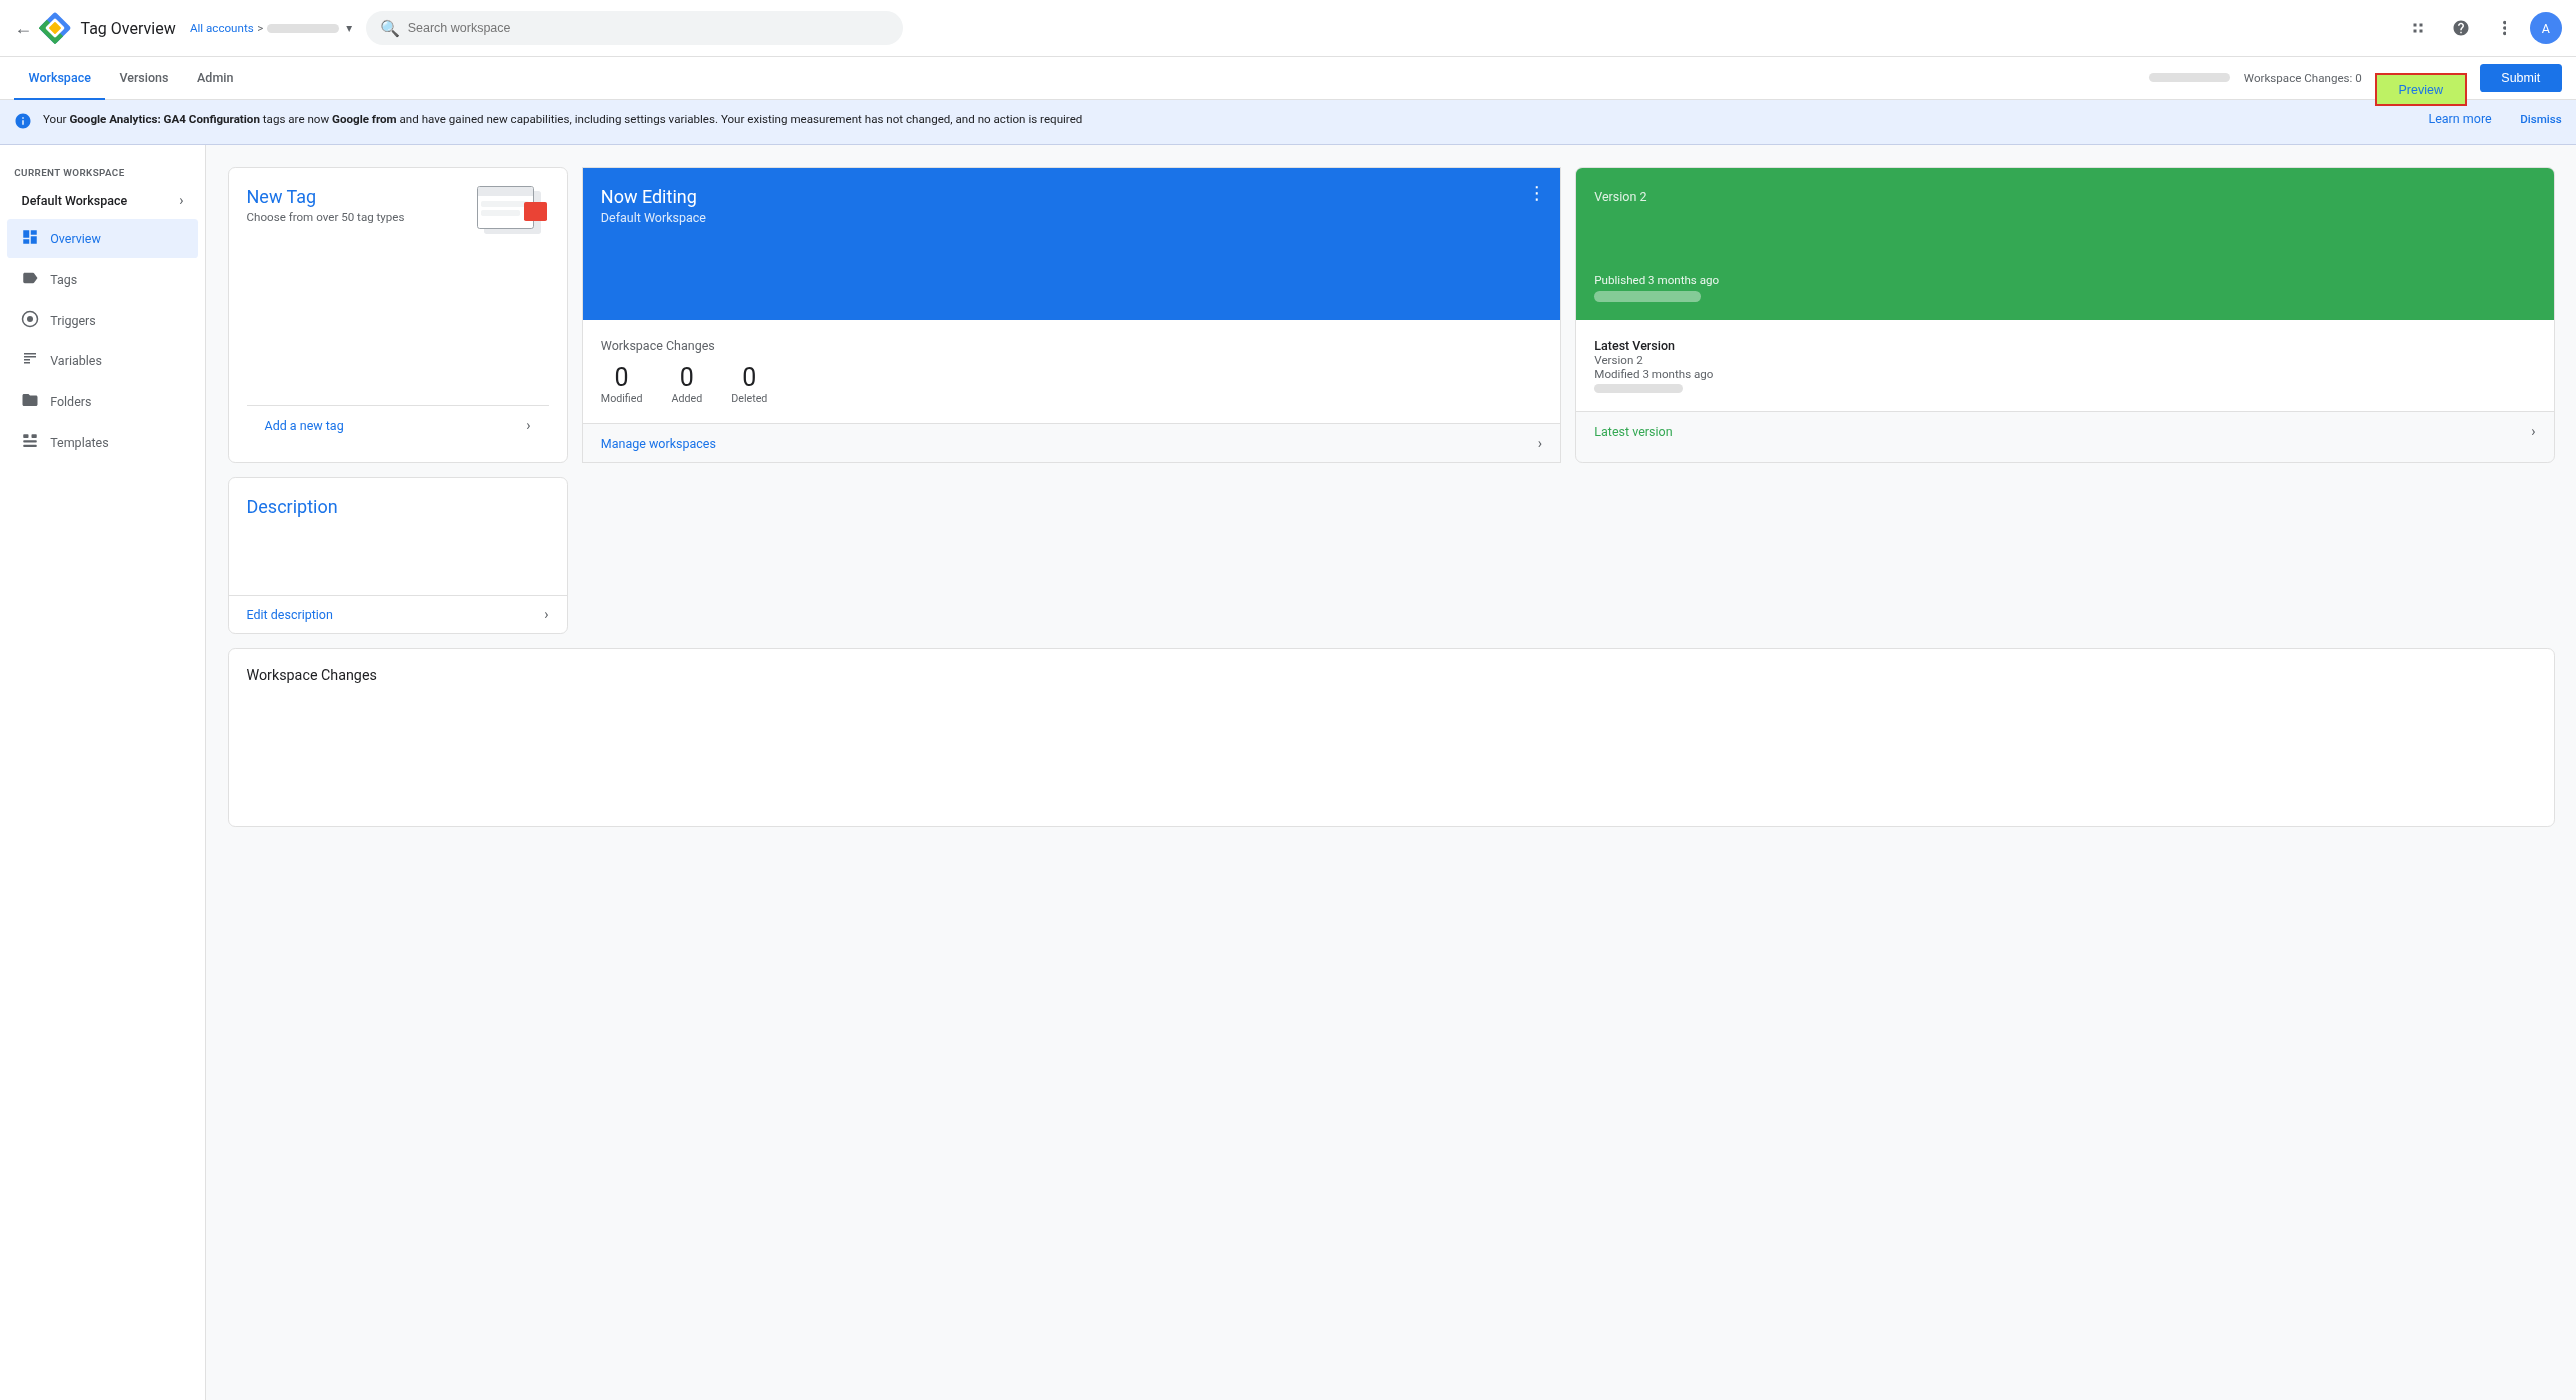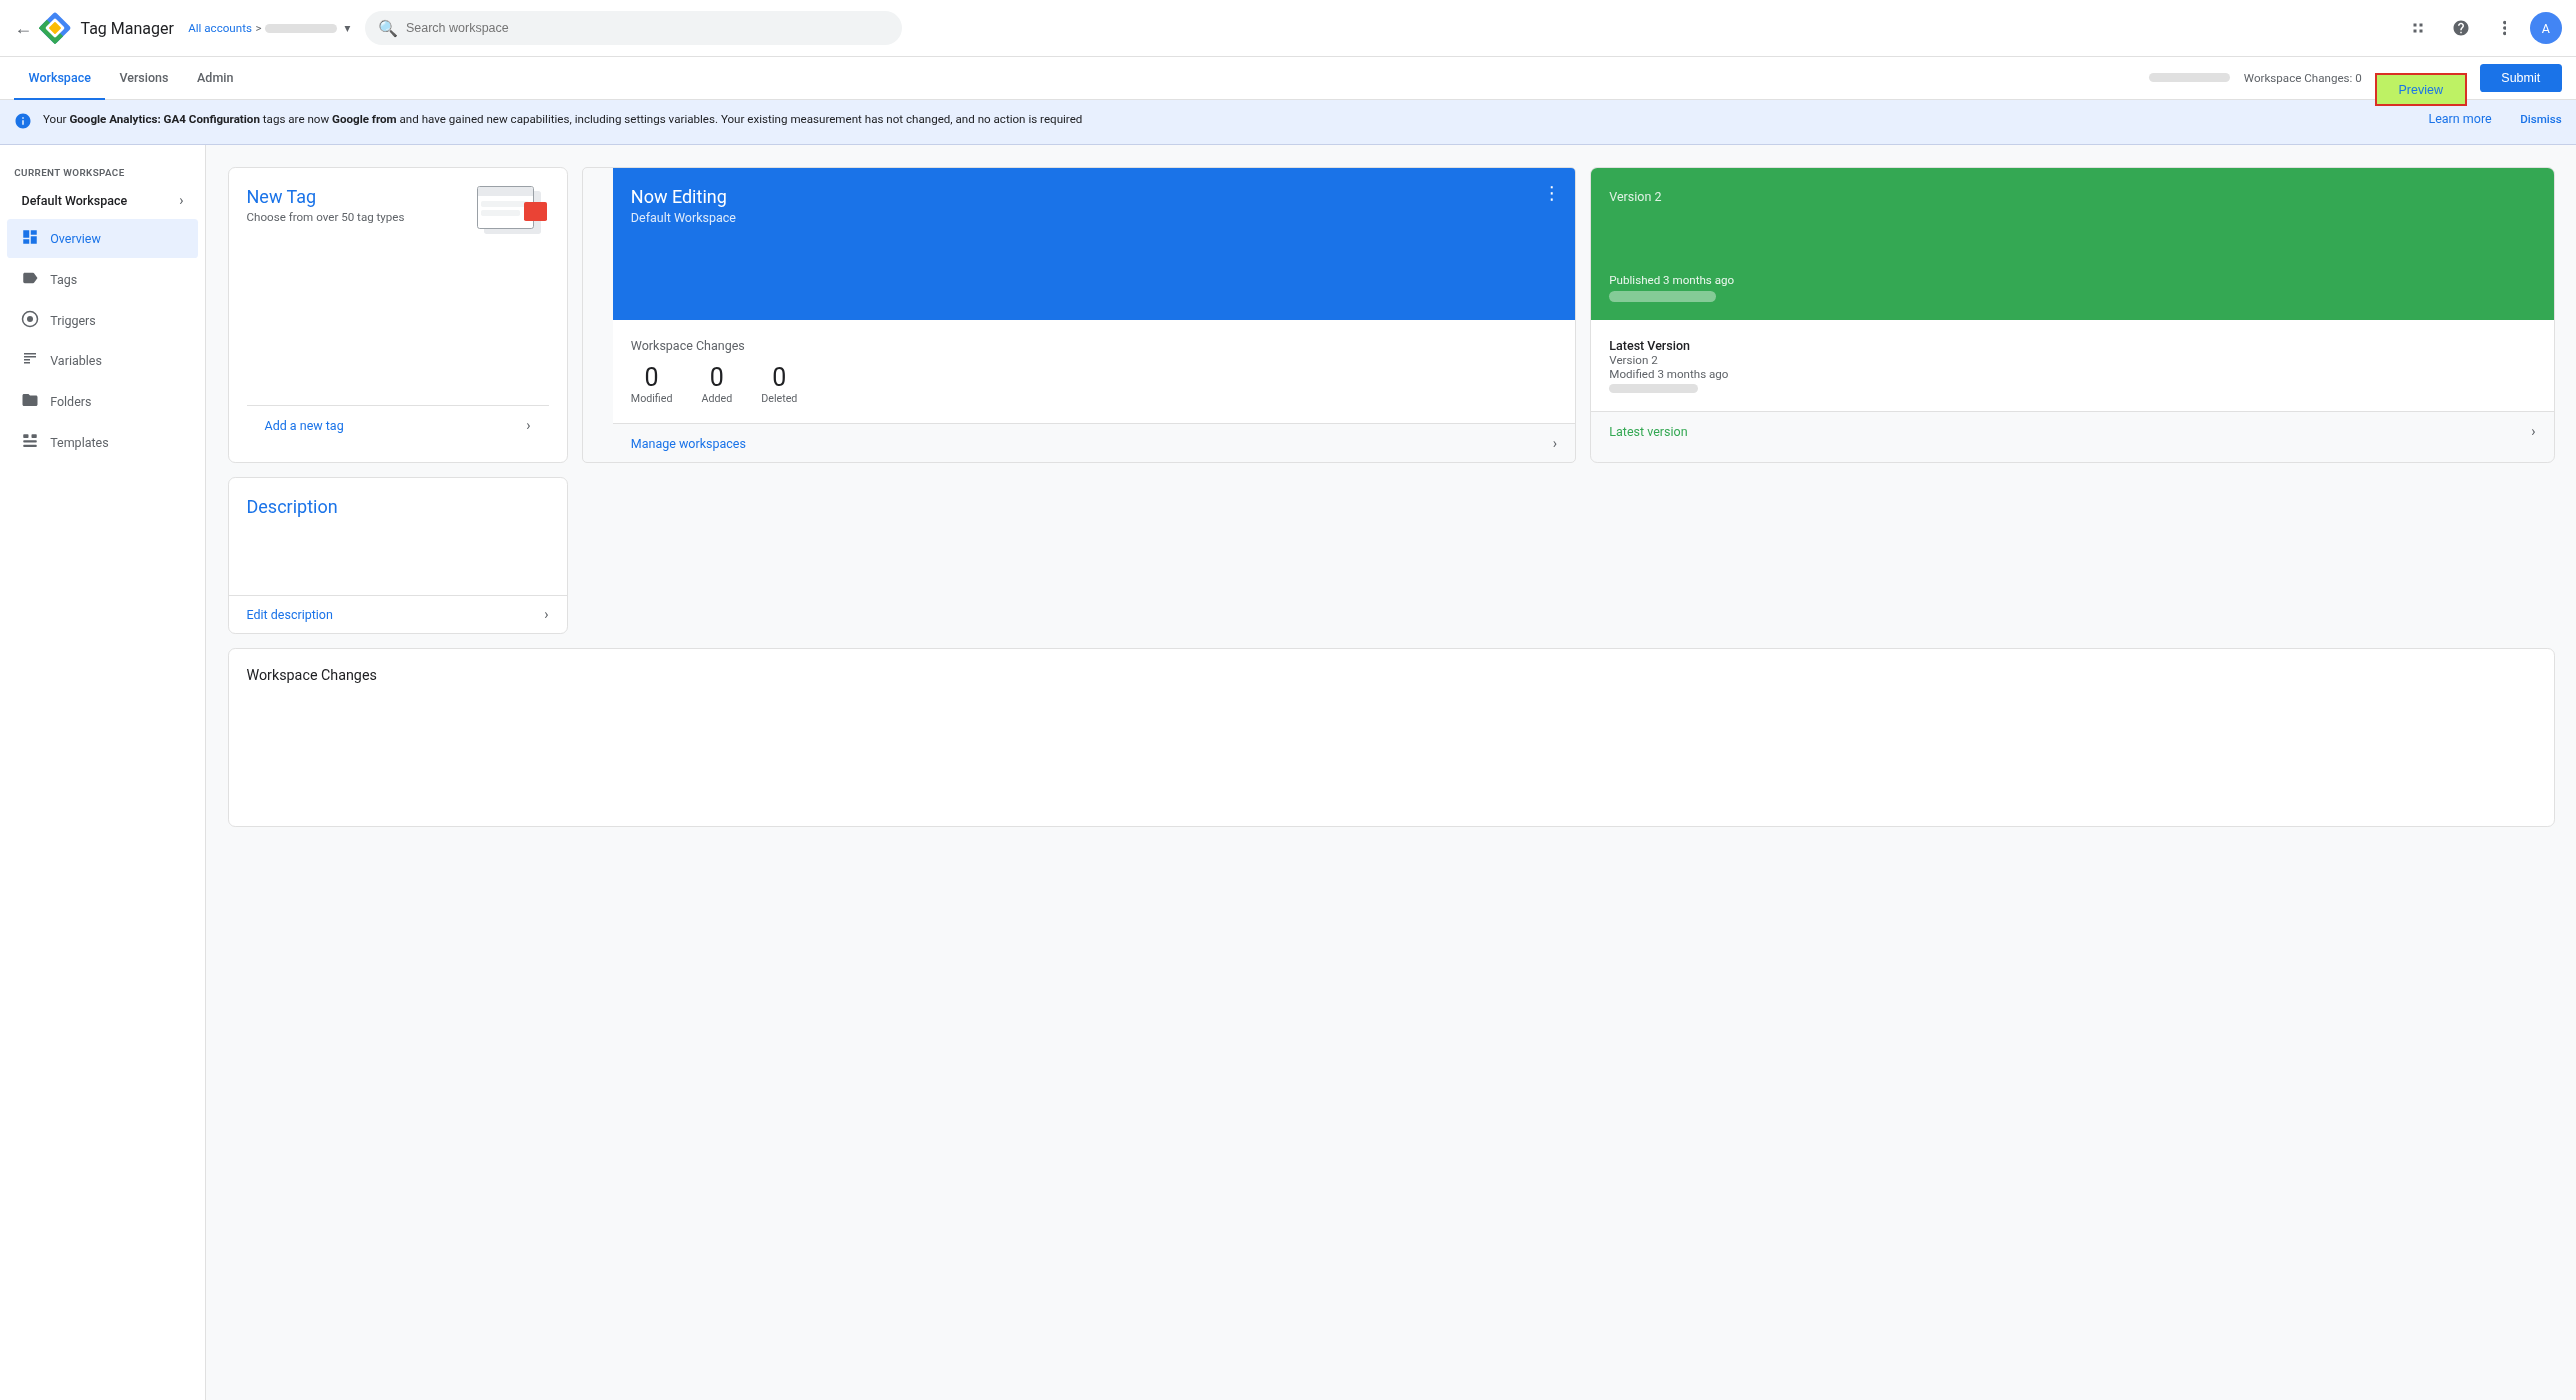--- a/index.html
+++ b/index.html
@@ -135,23 +135,22 @@
       border: 0.9px solid #e0e0e0;
       display: flex; flex-direction: column;
       min-height: 157px;
     }
     .desc-card-body { padding: 18px; flex: 1; }
     .desc-title { font-size: 18px; color: #1a73e8; font-weight: 400; }
 
     
     .now-editing-card {
       flex: 1;
-      border-radius: 5px; overflow: hidden;
+      border-radius: 0; overflow: hidden;
       border: 0.9px solid #e0e0e0;
-      padding-left: 30px;
     }
     .now-editing-header {
       background: #1a73e8; padding: 18px;
       min-height: 152px; position: relative;
       display: flex; flex-direction: column; justify-content: flex-start;
     }
     .now-editing-title { font-size: 18px; color: #fff; font-weight: 400; }
     .now-editing-subtitle { font-size: 12.5px; color: rgba(255,255,255,0.85); margin-top: 3.6px; }
     .now-editing-menu { position: absolute; top: 14.3px; right: 14.3px; color: #fff; cursor: pointer; font-size: 18px; }
     .now-editing-body { background: #fff; padding: 18px; }
@@ -211,21 +210,21 @@
 
       <svg width="32" height="32" viewBox="0 0 36 36">
         <g transform="translate(18,18) rotate(45) translate(-13,-13)">
           <rect x="0" y="0" width="26" height="26" rx="3" fill="#4285f4"></rect>
           <rect x="0" y="13" width="26" height="13" rx="0" fill="#34a853"></rect>
           <rect x="5" y="5" width="16" height="16" rx="2" fill="white"></rect>
           <rect x="8" y="8" width="10" height="10" rx="1" fill="#fbbc04"></rect>
         </g>
       </svg>
     </div>
-    <span class="header-app-name">Tag Manager</span>
+    <span class="header-app-name">Tag Overview</span>
   </div>
 
   <div class="breadcrumb">
     <span style="color:#1a73e8;cursor:pointer;font-size:11.6px;">All accounts</span>
     <span style="color:#5f6368;font-size:11.6px;">&gt;</span>
     <span style="display:inline-block;width:72px;height:9px;background:#e0e0e0;border-radius:4.5px;vertical-align:middle;margin-right:3.6px;"></span>
     <span style="color:#5f6368;cursor:pointer;font-size:11.6px;">▾</span>
   </div>
 
   <div class="header-search" style="margin-left:14.3px;">

